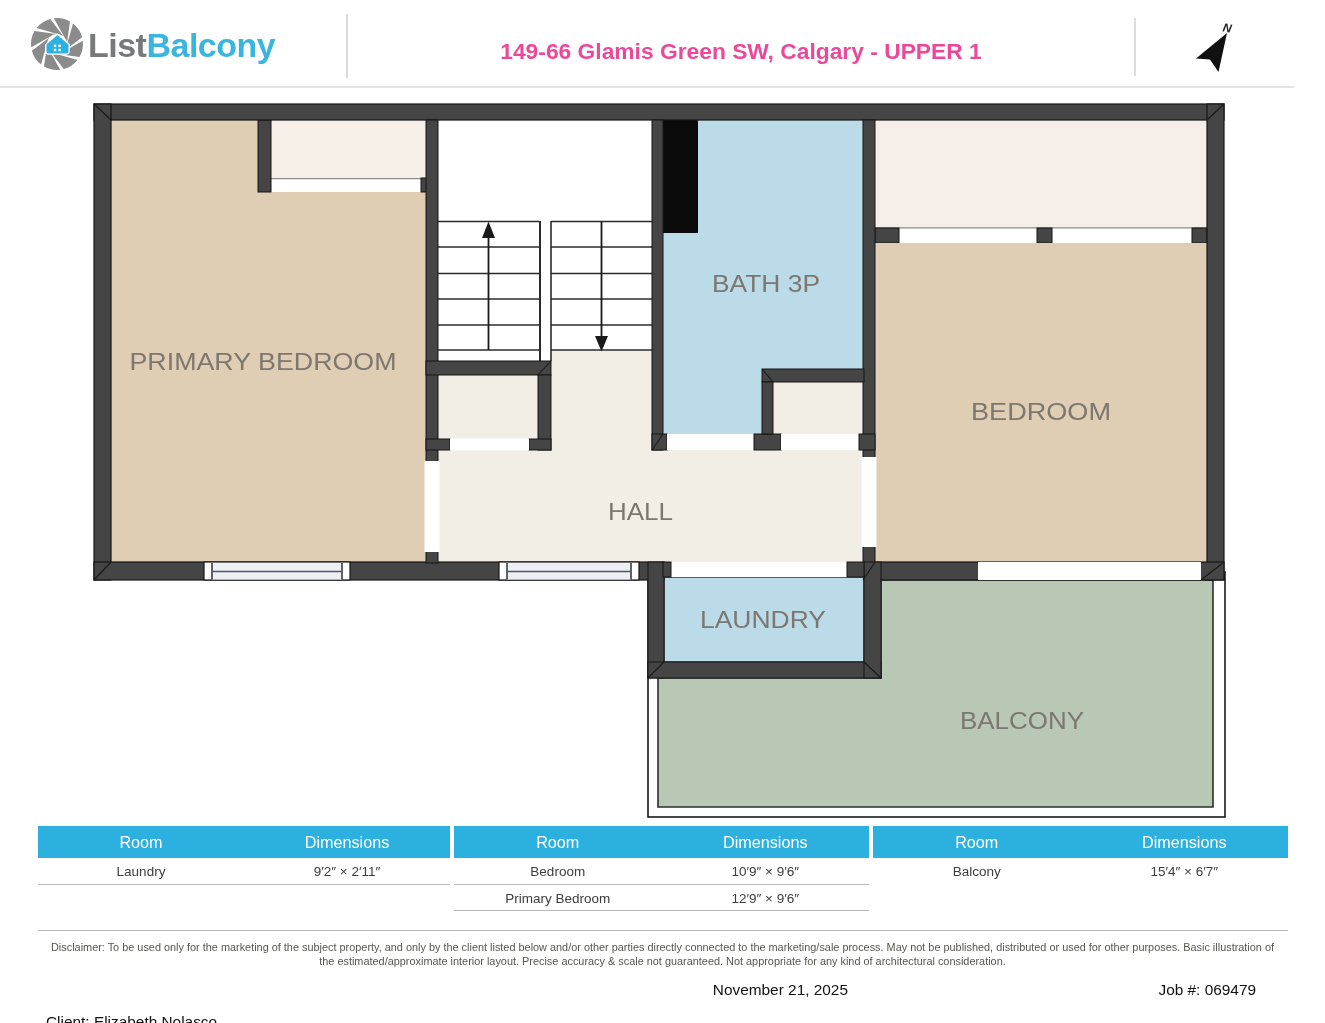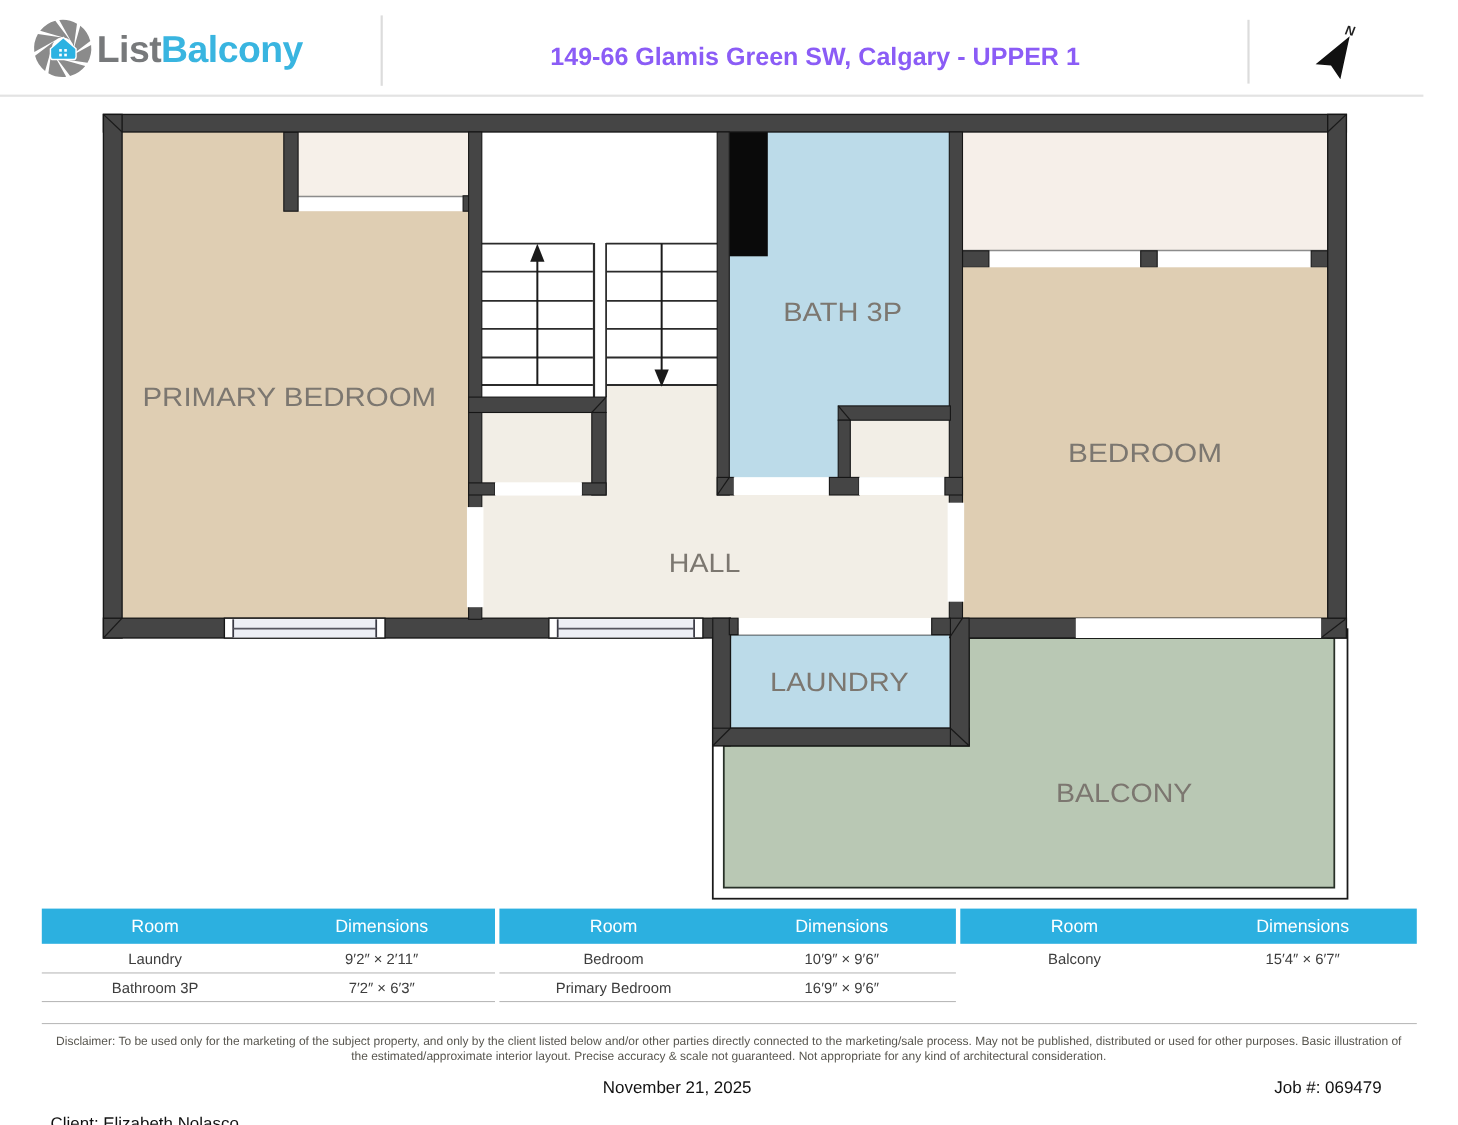--- a/index.html
+++ b/index.html
@@ -31,21 +31,21 @@
       <rect x="-3.2" y="4.8" width="2.4" height="2.4"></rect>
       <rect x="1.4" y="4.8" width="2.4" height="2.4"></rect>
     </g>
   </g>
 </svg>
 
 <div class="abs" style="left:88px;top:26px;font-size:34px;font-weight:bold;letter-spacing:-0.5px;color:#77797b;">List<span style="color:#39b5e0">Balcony</span></div>
 
 <div class="abs" style="left:346px;top:14px;width:2px;height:64px;background:#dcdcdc"></div>
 
-<div class="abs" style="left:347px;top:38px;width:788px;text-align:center;font-size:22.8px;font-weight:bold;color:#8b5cf6;">149-66 Glamis Green SW, Calgary - UPPER 1</div>
+<div class="abs" style="left:347px;top:38px;width:788px;text-align:center;font-size:22.8px;font-weight:bold;color:#ec4899;">149-66 Glamis Green SW, Calgary - UPPER 1</div>
 
 <div class="abs" style="left:1134px;top:18px;width:2px;height:58px;background:#dcdcdc"></div>
 
 <svg class="abs" style="left:1180px;top:15px" width="70" height="65" viewBox="0 0 70 65">
   <path d="M 47,18 L 16,43.5 L 30,44.5 L 38.5,57 Z" fill="#111111"></path>
   <text x="43" y="17" font-size="12" font-style="italic" font-weight="bold" fill="#222" transform="rotate(10 47 12)">N</text>
 </svg>
 
 <div class="abs" style="left:0px;top:86px;width:1294px;height:1.5px;background:#e3e3e3"></div>
 
@@ -224,53 +224,49 @@
 
 <div class="abs" style="left:38px;top:826px;width:412px;">
   <div style="display:flex;background:#2cb0e0;color:#fff;font-size:16.2px;height:32px;line-height:33px;text-align:center;">
       <div style="width:50%">Room</div>
       <div style="width:50%">Dimensions</div>
     </div>
   <div style="display:flex;font-size:13.5px;color:#3d3d3d;height:22.5px;padding-top:3px;line-height:22.5px;text-align:center;border-bottom:1px solid #b9b9b9;">
       <div style="width:50%">Laundry</div>
       <div style="width:50%">9′2″ × 2′11″</div>
     </div>
-  <div style="display:flex;font-size:13.5px;color:#3d3d3d;height:22.5px;padding-top:3px;line-height:22.5px;text-align:center;border-bottom:1px solid #b9b9b9;">
-      <div style="width:50%">Bathroom 3P</div>
-      <div style="width:50%">7′2″ × 6′3″</div>
-    </div>
 </div>
 
 <div class="abs" style="left:454px;top:826px;width:415px;">
   <div style="display:flex;background:#2cb0e0;color:#fff;font-size:16.2px;height:32px;line-height:33px;text-align:center;">
       <div style="width:50%">Room</div>
       <div style="width:50%">Dimensions</div>
     </div>
   <div style="display:flex;font-size:13.5px;color:#3d3d3d;height:22.5px;padding-top:3px;line-height:22.5px;text-align:center;border-bottom:1px solid #b9b9b9;">
       <div style="width:50%">Bedroom</div>
       <div style="width:50%">10′9″ × 9′6″</div>
     </div>
   <div style="display:flex;font-size:13.5px;color:#3d3d3d;height:22.5px;padding-top:3px;line-height:22.5px;text-align:center;border-bottom:1px solid #b9b9b9;">
       <div style="width:50%">Primary Bedroom</div>
-      <div style="width:50%">16′9″ × 9′6″</div>
+      <div style="width:50%">12′9″ × 9′6″</div>
     </div>
 </div>
 
 <div class="abs" style="left:873px;top:826px;width:415px;">
   <div style="display:flex;background:#2cb0e0;color:#fff;font-size:16.2px;height:32px;line-height:33px;text-align:center;">
       <div style="width:50%">Room</div>
       <div style="width:50%">Dimensions</div>
     </div>
   <div style="display:flex;font-size:13.5px;color:#3d3d3d;height:22.5px;padding-top:3px;line-height:22.5px;text-align:center;">
       <div style="width:50%">Balcony</div>
       <div style="width:50%">15′4″ × 6′7″</div>
     </div>
 </div>
 
 <div class="abs" style="left:38px;top:930px;width:1250px;height:1px;background:#bbbbbb"></div>
 
 <div class="abs" style="left:0px;top:941px;width:1325px;text-align:center;font-size:10.9px;line-height:13.5px;color:#58564f;">Disclaimer: To be used only for the marketing of the subject property, and only by the client listed below and/or other parties directly connected to the marketing/sale process. May not be published, distributed or used for other purposes. Basic illustration of<br>the estimated/approximate interior layout. Precise accuracy &amp; scale not guaranteed. Not appropriate for any kind of architectural consideration.</div>
 
 <div class="abs" style="left:46px;top:1013px;font-size:15.4px;color:#111;">Client: Elizabeth Nolasco</div>
 
-<div class="abs" style="left:548px;top:981px;width:300px;text-align:left;font-size:15.4px;color:#111;">November 21, 2025</div>
+<div class="abs" style="left:548px;top:981px;width:300px;text-align:right;font-size:15.4px;color:#111;">November 21, 2025</div>
 
 <div class="abs" style="left:956px;top:981px;width:300px;text-align:right;font-size:15.4px;color:#111;">Job #: 069479</div>
 
 </body></html>

